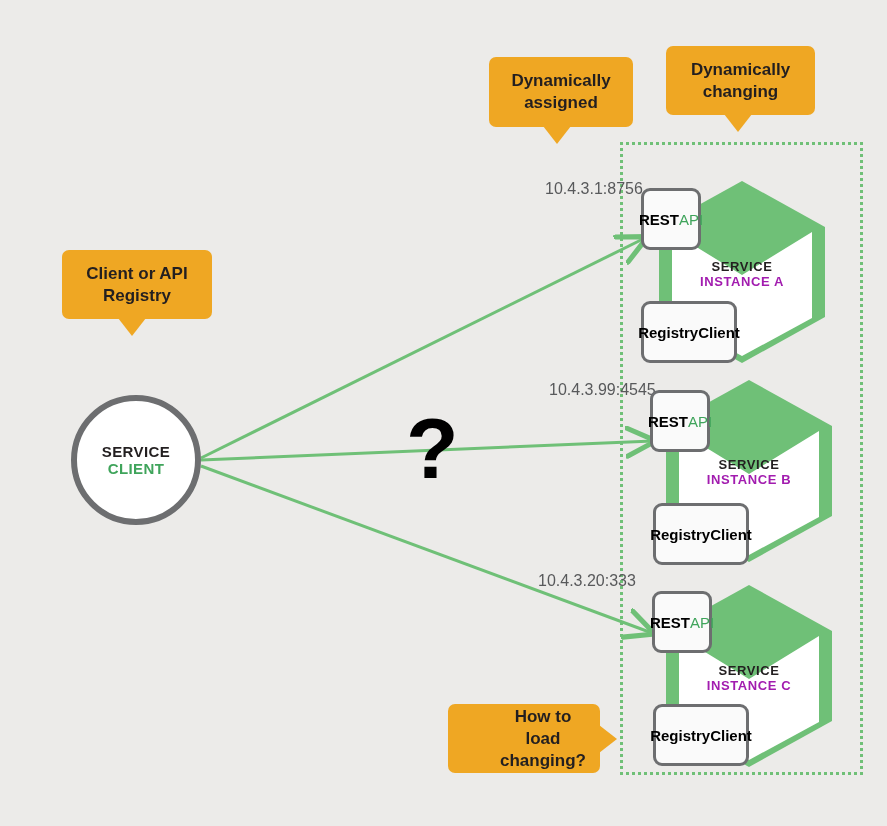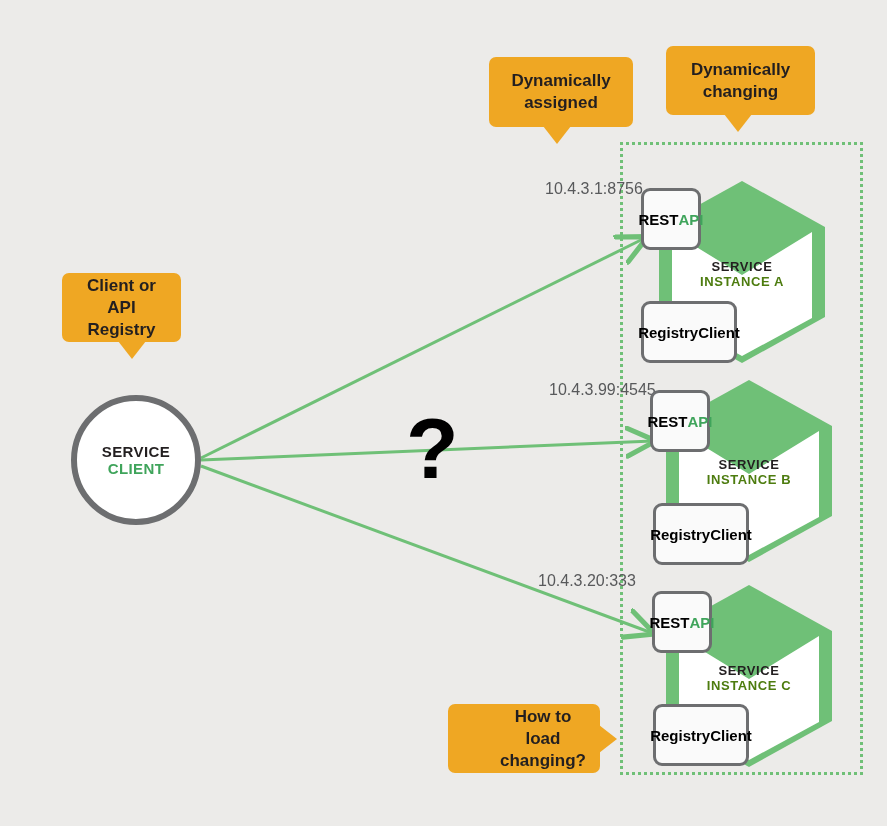--- a/index.html
+++ b/index.html
@@ -84,37 +84,37 @@
     position:absolute;
     width:172px;
     text-align:center;
     z-index:4;
     pointer-events:none;
   }
   .inst-label .n1{
     display:block;font-size:13px;font-weight:bold;color:#231F20;letter-spacing:.6px;
   }
   .inst-label .n2{
-    display:block;font-size:13px;font-weight:bold;color:#4d7c0f;letter-spacing:.6px;
+    display:block;font-size:13px;font-weight:bold;color:#a21caf;letter-spacing:.6px;
   }
 
   
   .wbox{
     position:absolute;
     background:#FAFAFA;
     border:3px solid #6D6E70;
     border-radius:9px;
     box-sizing:border-box;
     display:flex;flex-direction:row;
     align-items:center;justify-content:center;
     z-index:7;
     text-align:center;
   }
   .wbox .t1{font-size:15px;font-weight:bold;color:#000;line-height:17px;}
-  .wbox .t2{font-size:15px;font-weight:bold;color:#3FA45B;line-height:17px;}
+  .wbox .t2{font-size:15px;font-weight:normal;color:#3FA45B;line-height:17px;}
   .wbox .t2d{font-size:15px;font-weight:bold;color:#000;line-height:17px;}
 
   
   .ip{
     position:absolute;
     font-size:16px;
     color:#58595B;
     white-space:nowrap;
     z-index:6;
     margin-left:16px;
@@ -147,21 +147,21 @@
       </marker>
     </defs>
 
     <line x1="201" y1="458" x2="645" y2="238" stroke="#6FC077" stroke-width="3" marker-end="url(#ah)"></line>
 
     <line x1="201" y1="460" x2="653" y2="441" stroke="#6FC077" stroke-width="3" marker-end="url(#ah)"></line>
 
     <line x1="201" y1="466" x2="652" y2="633" stroke="#6FC077" stroke-width="3" marker-end="url(#ah)"></line>
   </svg>
 
-  <div class="callout" style="left:62px;top:273px;width:119px;height:69px;">
+  <div class="callout" style="left:62px;top:250px;width:150px;height:69px;">
     <div>
       <span>Client or API</span><br>
       <span>Registry</span>
     </div>
     <span class="tail tail-down" style="left:56px;"></span>
   </div>
 
   <div class="callout" style="left:489px;top:57px;width:144px;height:70px;">
     <div>
       <span>Dynamically</span><br>

